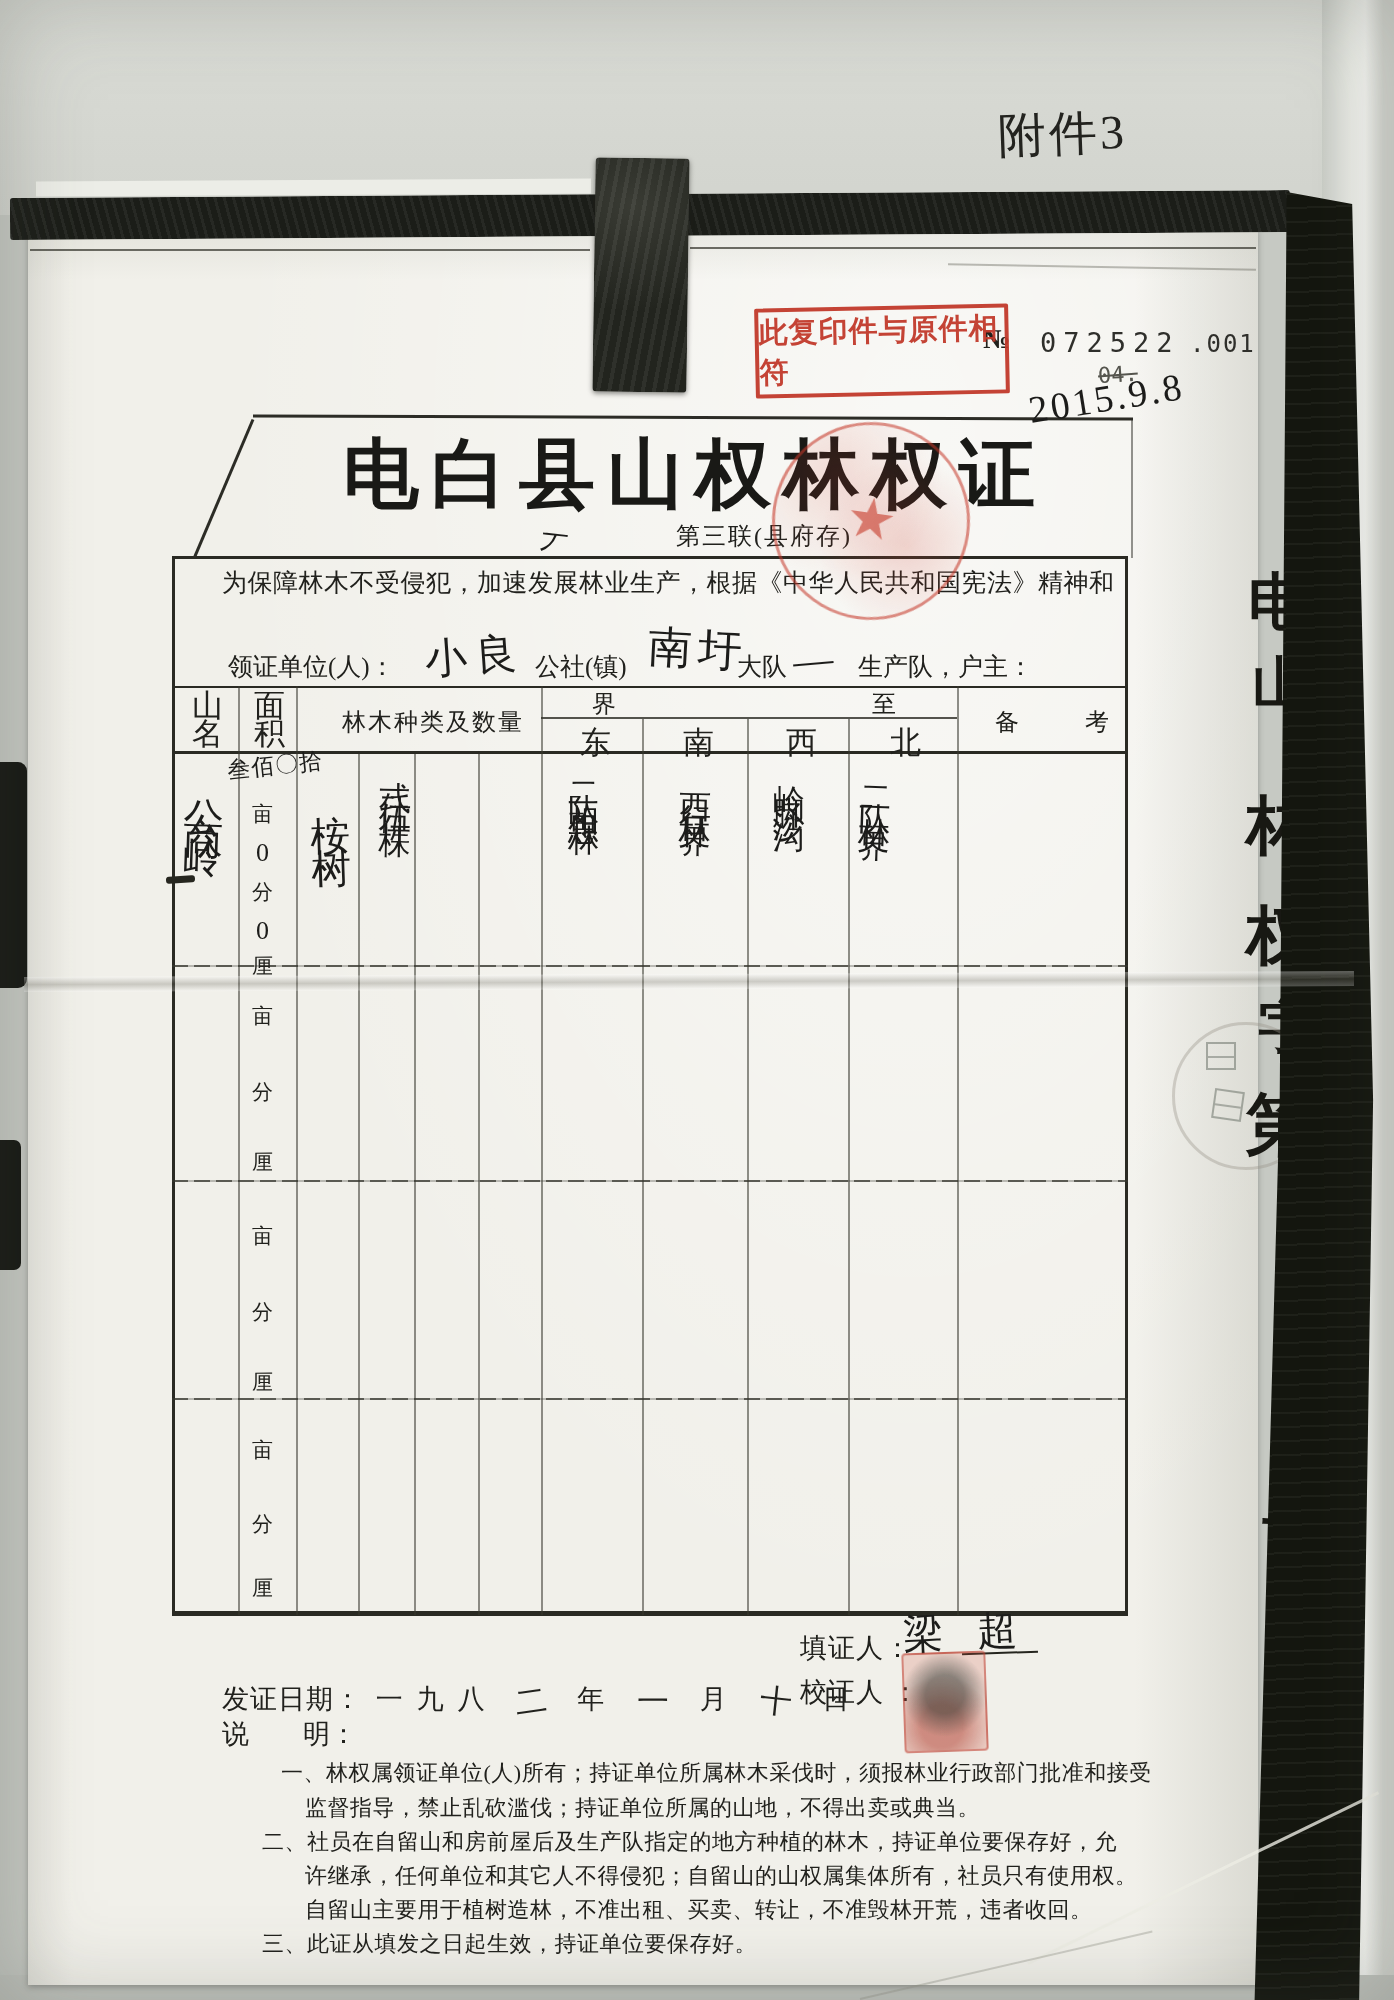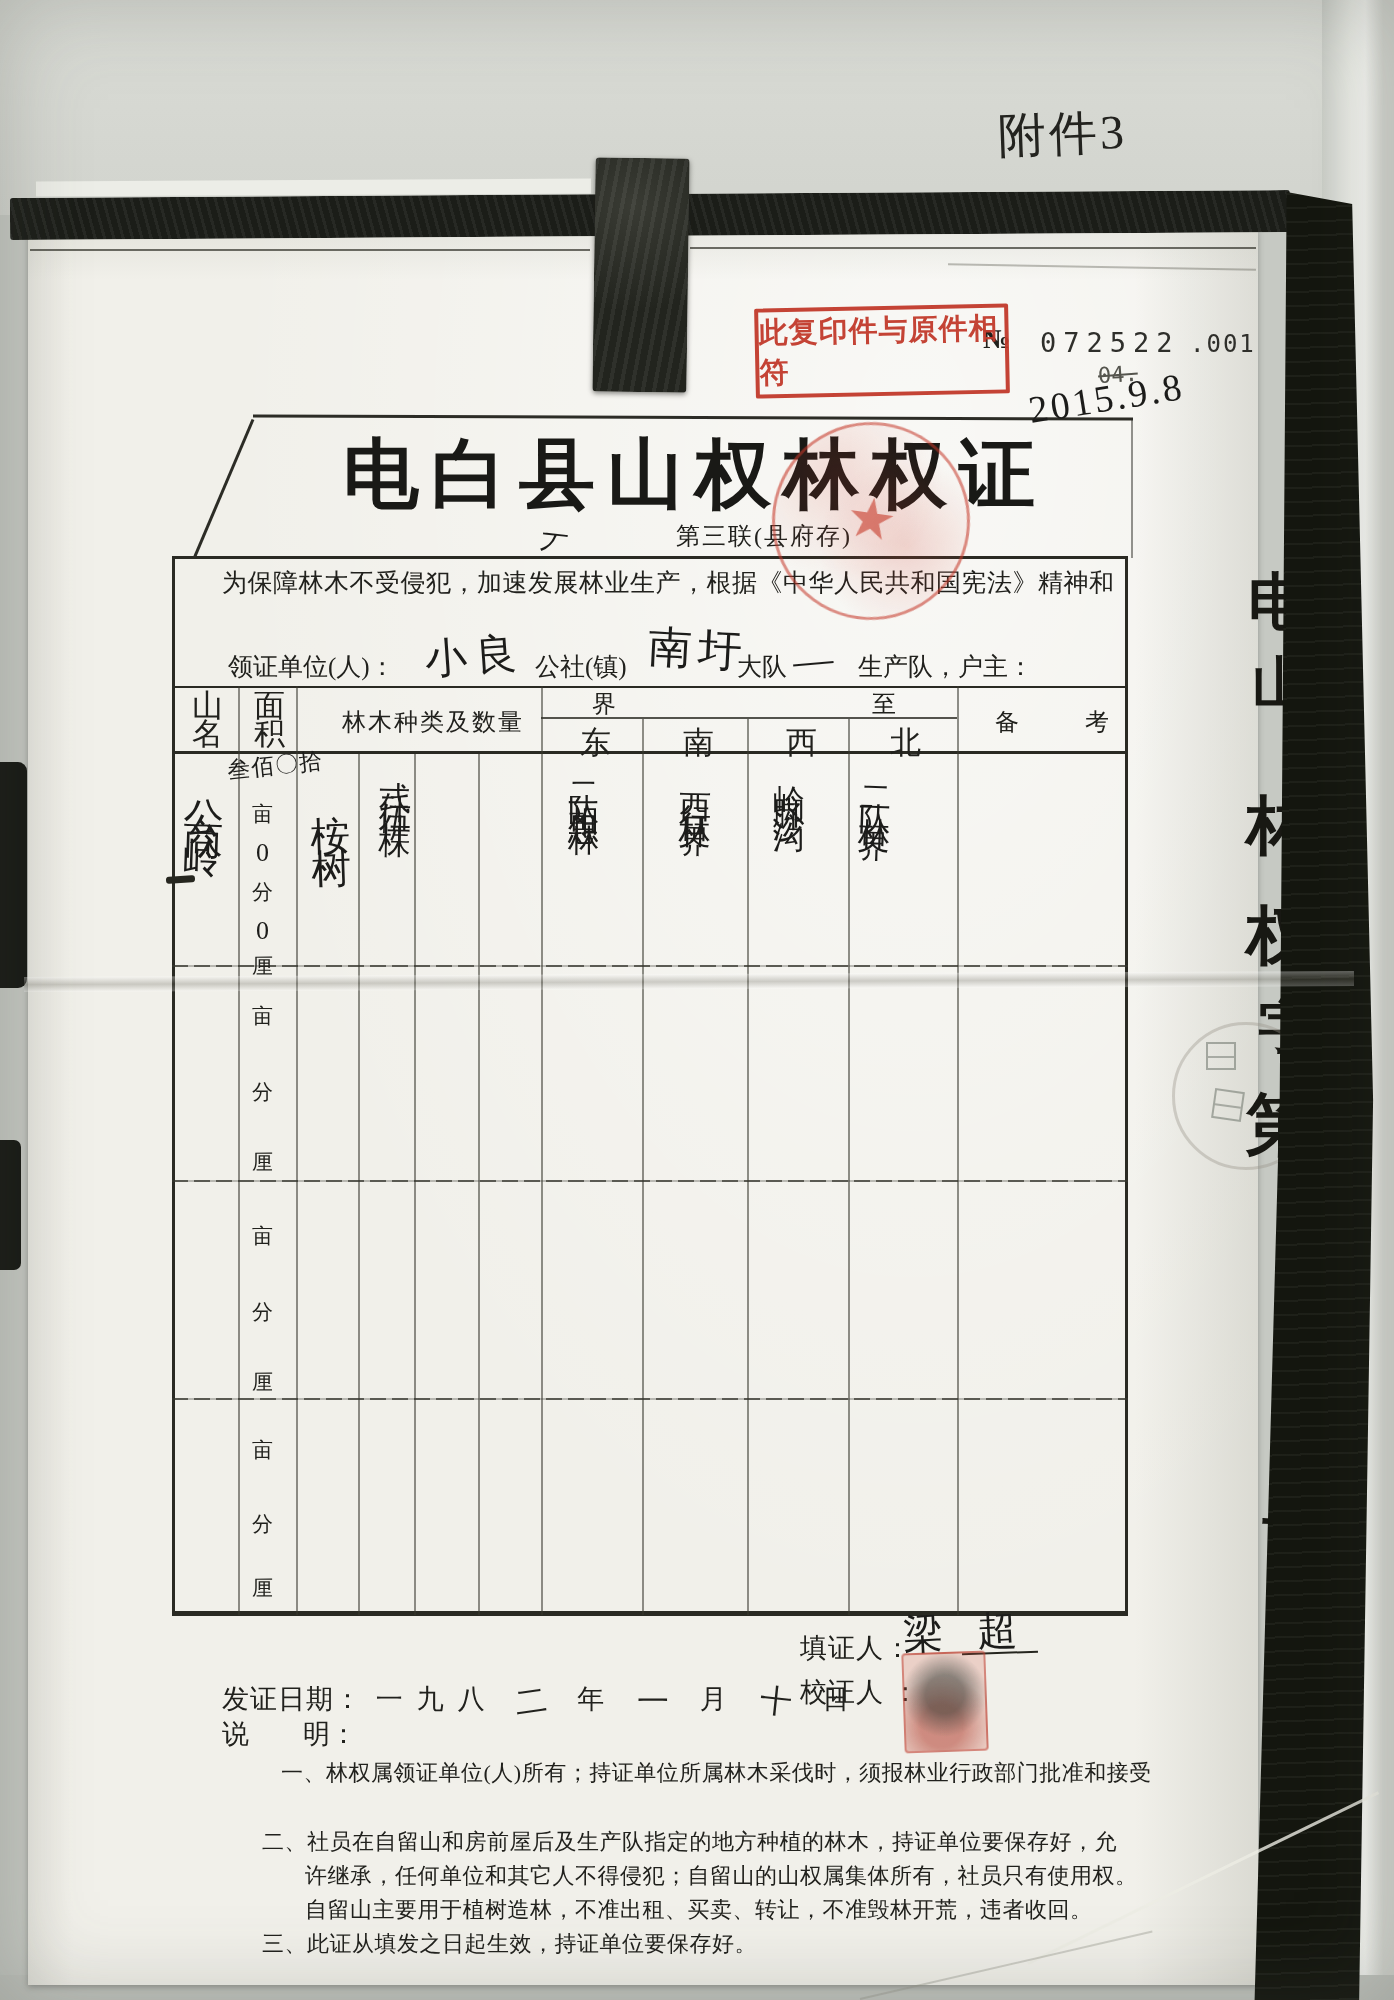--- a/index.html
+++ b/index.html
@@ -233,20 +233,21 @@
     <span class="hw-inline" style="margin-left:24px;transform:rotate(6deg);">十</span>
     <span style="margin-left:22px;">日</span>
   </div>
   <div class="abs print f-label filler-line">填证人：</div>
   <div class="abs hw hw-filler">梁超</div>
   <div class="abs filler-underline"></div>
   <div class="abs print f-label checker-line">校证人 ：</div>
   <div class="abs seal-square"></div>
   <div class="abs print notes-label">说　　明：</div>
   <div class="abs print note n0">一、林权属领证单位(人)所有；持证单位所属林木采伐时，须报林业行政部门批准和接受</div>
+  <div class="abs print note n1">监督指导，禁止乱砍滥伐；持证单位所属的山地，不得出卖或典当。</div>
   <div class="abs print note n2">二、社员在自留山和房前屋后及生产队指定的地方种植的林木，持证单位要保存好，允</div>
   <div class="abs print note n3">许继承，任何单位和其它人不得侵犯；自留山的山权属集体所有，社员只有使用权。</div>
   <div class="abs print note n4">自留山主要用于植树造林，不准出租、买卖、转让，不准毁林开荒，违者收回。</div>
   <div class="abs print note n5">三、此证从填发之日起生效，持证单位要保存好。</div>
 
   <div class="abs side-char sc0">电</div>
   <div class="abs side-char sc1">山</div>
   <div class="abs side-char sc2">林</div>
   <div class="abs side-char sc3">权</div>
   <div class="abs side-char sc4">字</div>

